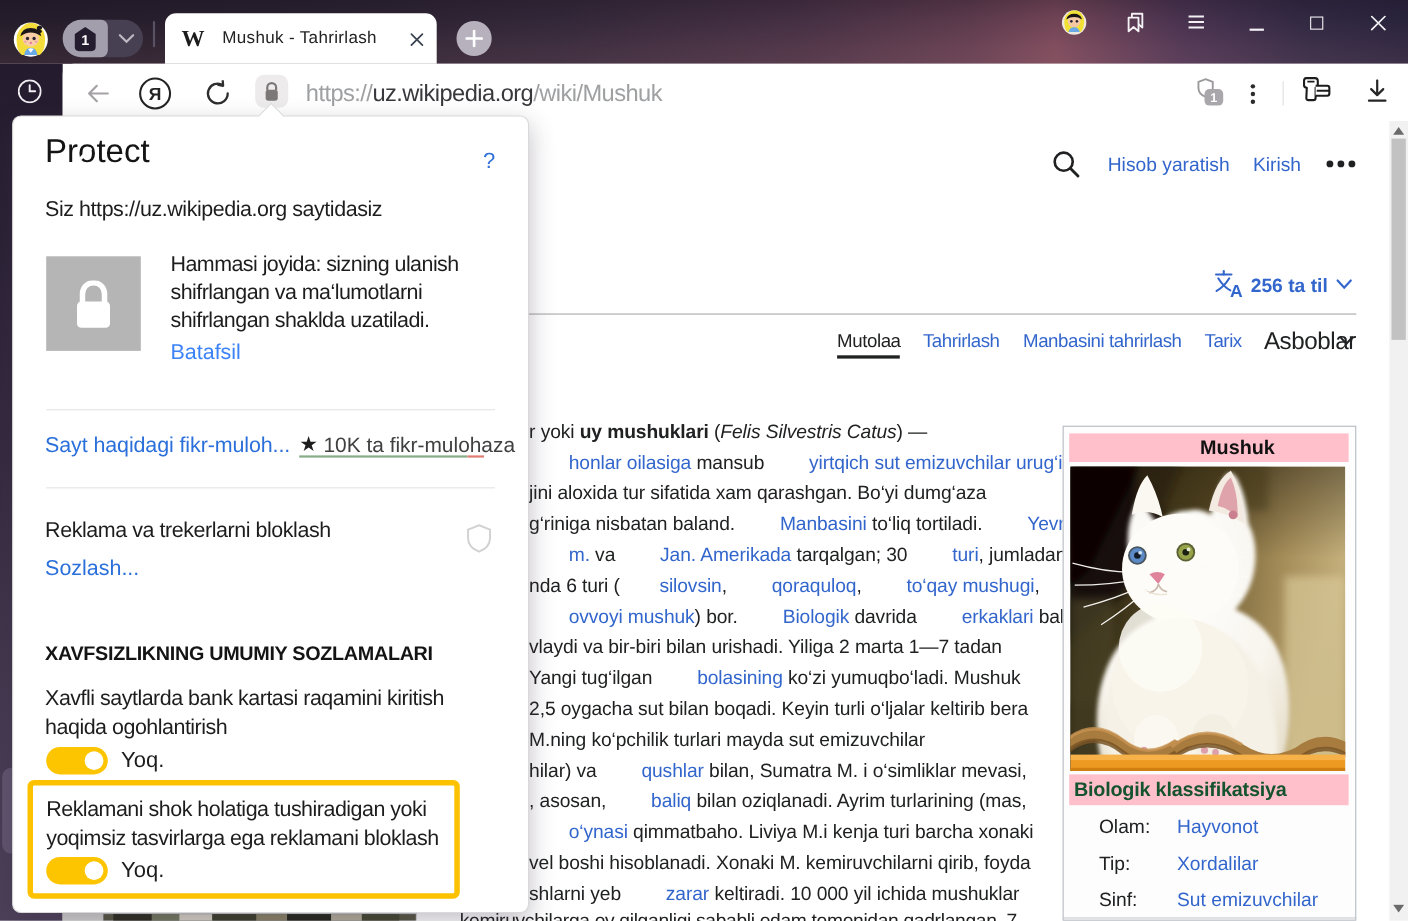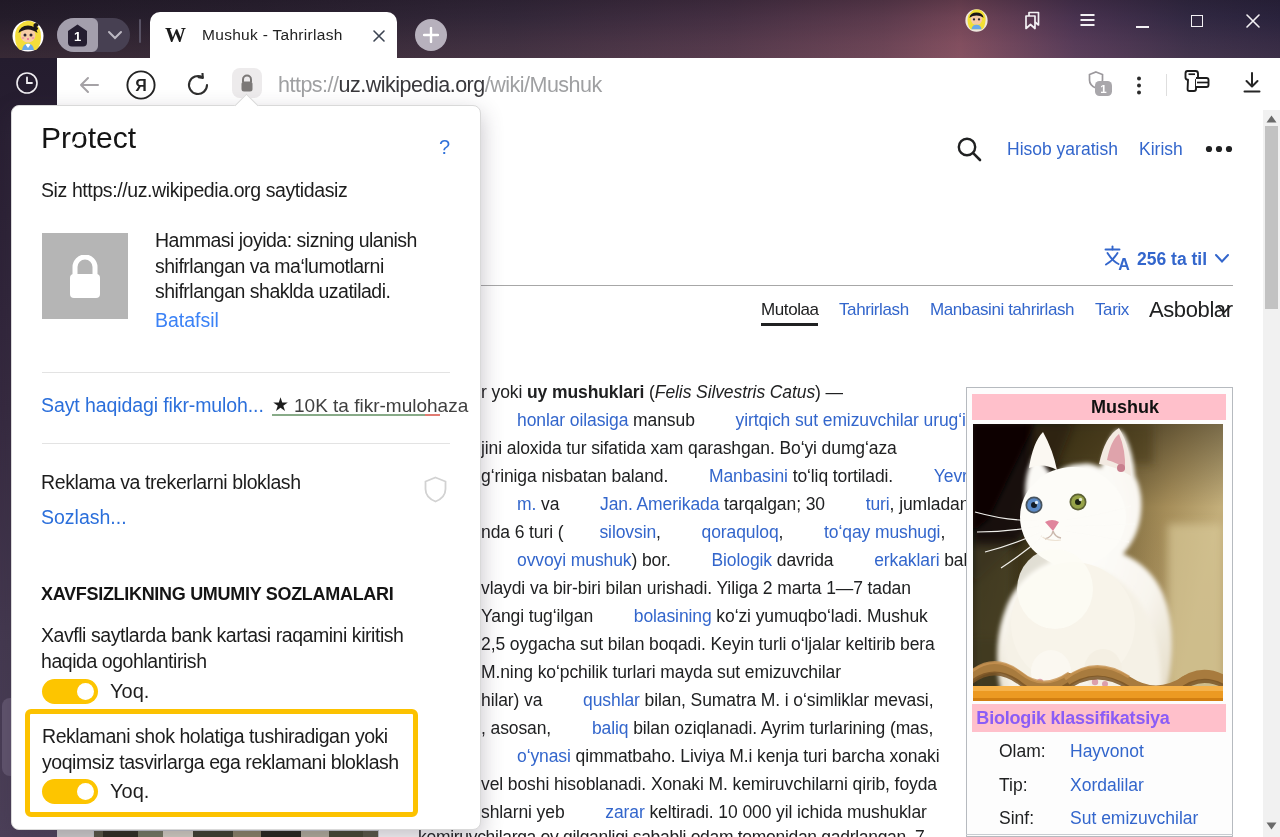--- a/index.html
+++ b/index.html
@@ -300,21 +300,21 @@
   <g fill="none" stroke="#c89453" stroke-width="3" opacity="0.8">
     <path d="M-6 251 Q20 227 48 249 Q70 267 96 249"></path>
     <path d="M92 255 Q122 231 156 253"></path>
   </g>
   <rect x="0" y="266" width="250" height="11" fill="#ec9a22"></rect>
   <rect x="0" y="262" width="250" height="5" fill="#f6b249"></rect>
   <rect x="0" y="274" width="250" height="3" fill="#d27f12"></rect>
 </svg>
 
 <div class="abs" style="left:972px;top:704px;width:254px;height:28px;background:#ffc0cb;"></div>
-<div class="abs" style="left:972px;top:708px;width:202px;text-align:center;font-size:18px;font-weight:bold;letter-spacing:-0.2px;color:#8b5cf6;line-height:21px;">Biologik klassifikatsiya</div>
+<div class="abs" style="left:972px;top:708px;width:202px;text-align:center;font-size:18px;font-weight:bold;letter-spacing:-0.2px;color:#14532d;line-height:21px;">Biologik klassifikatsiya</div>
 <div class="abs" style="left:999px;top:742px;font-size:17.5px;color:#202122;line-height:19px;">Olam:</div>
 <div class="abs" style="left:1070px;top:742px;font-size:17.5px;color:#36c;line-height:19px;text-align:right;">Hayvonot</div>
 <div class="abs" style="left:999px;top:776px;font-size:17.5px;color:#202122;line-height:19px;">Tip:</div>
 <div class="abs" style="left:1070px;top:776px;font-size:17.5px;color:#36c;line-height:19px;">Xordalilar</div>
 <div class="abs" style="left:999px;top:809px;font-size:17.5px;color:#202122;line-height:19px;">Sinf:</div>
 <div class="abs" style="left:1070px;top:809px;font-size:17.5px;color:#36c;line-height:19px;">Sut emizuvchilar</div>
 <div class="abs" style="left:966px;top:834px;width:267px;height:1px;background:#c8ccd1;"></div>
 
 <div class="abs" style="left:1263px;top:110px;width:17px;height:727px;background:#f1f1f1;"></div>
 <svg class="abs" style="left:1266px;top:115px;" width="11" height="8" viewBox="0 0 11 8">

